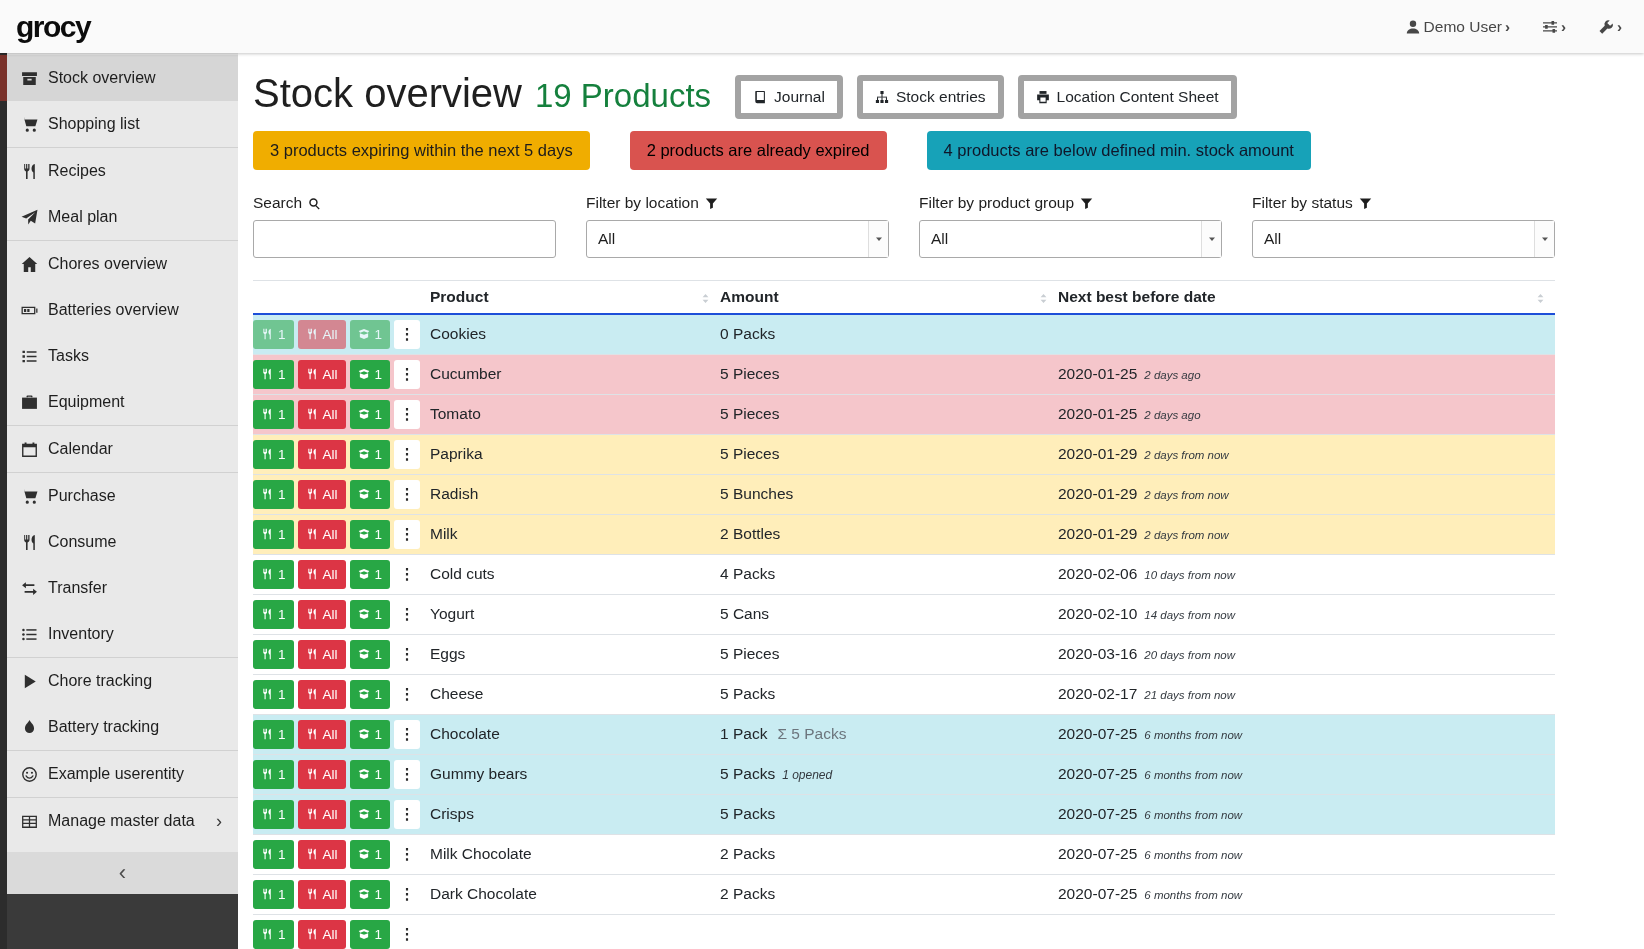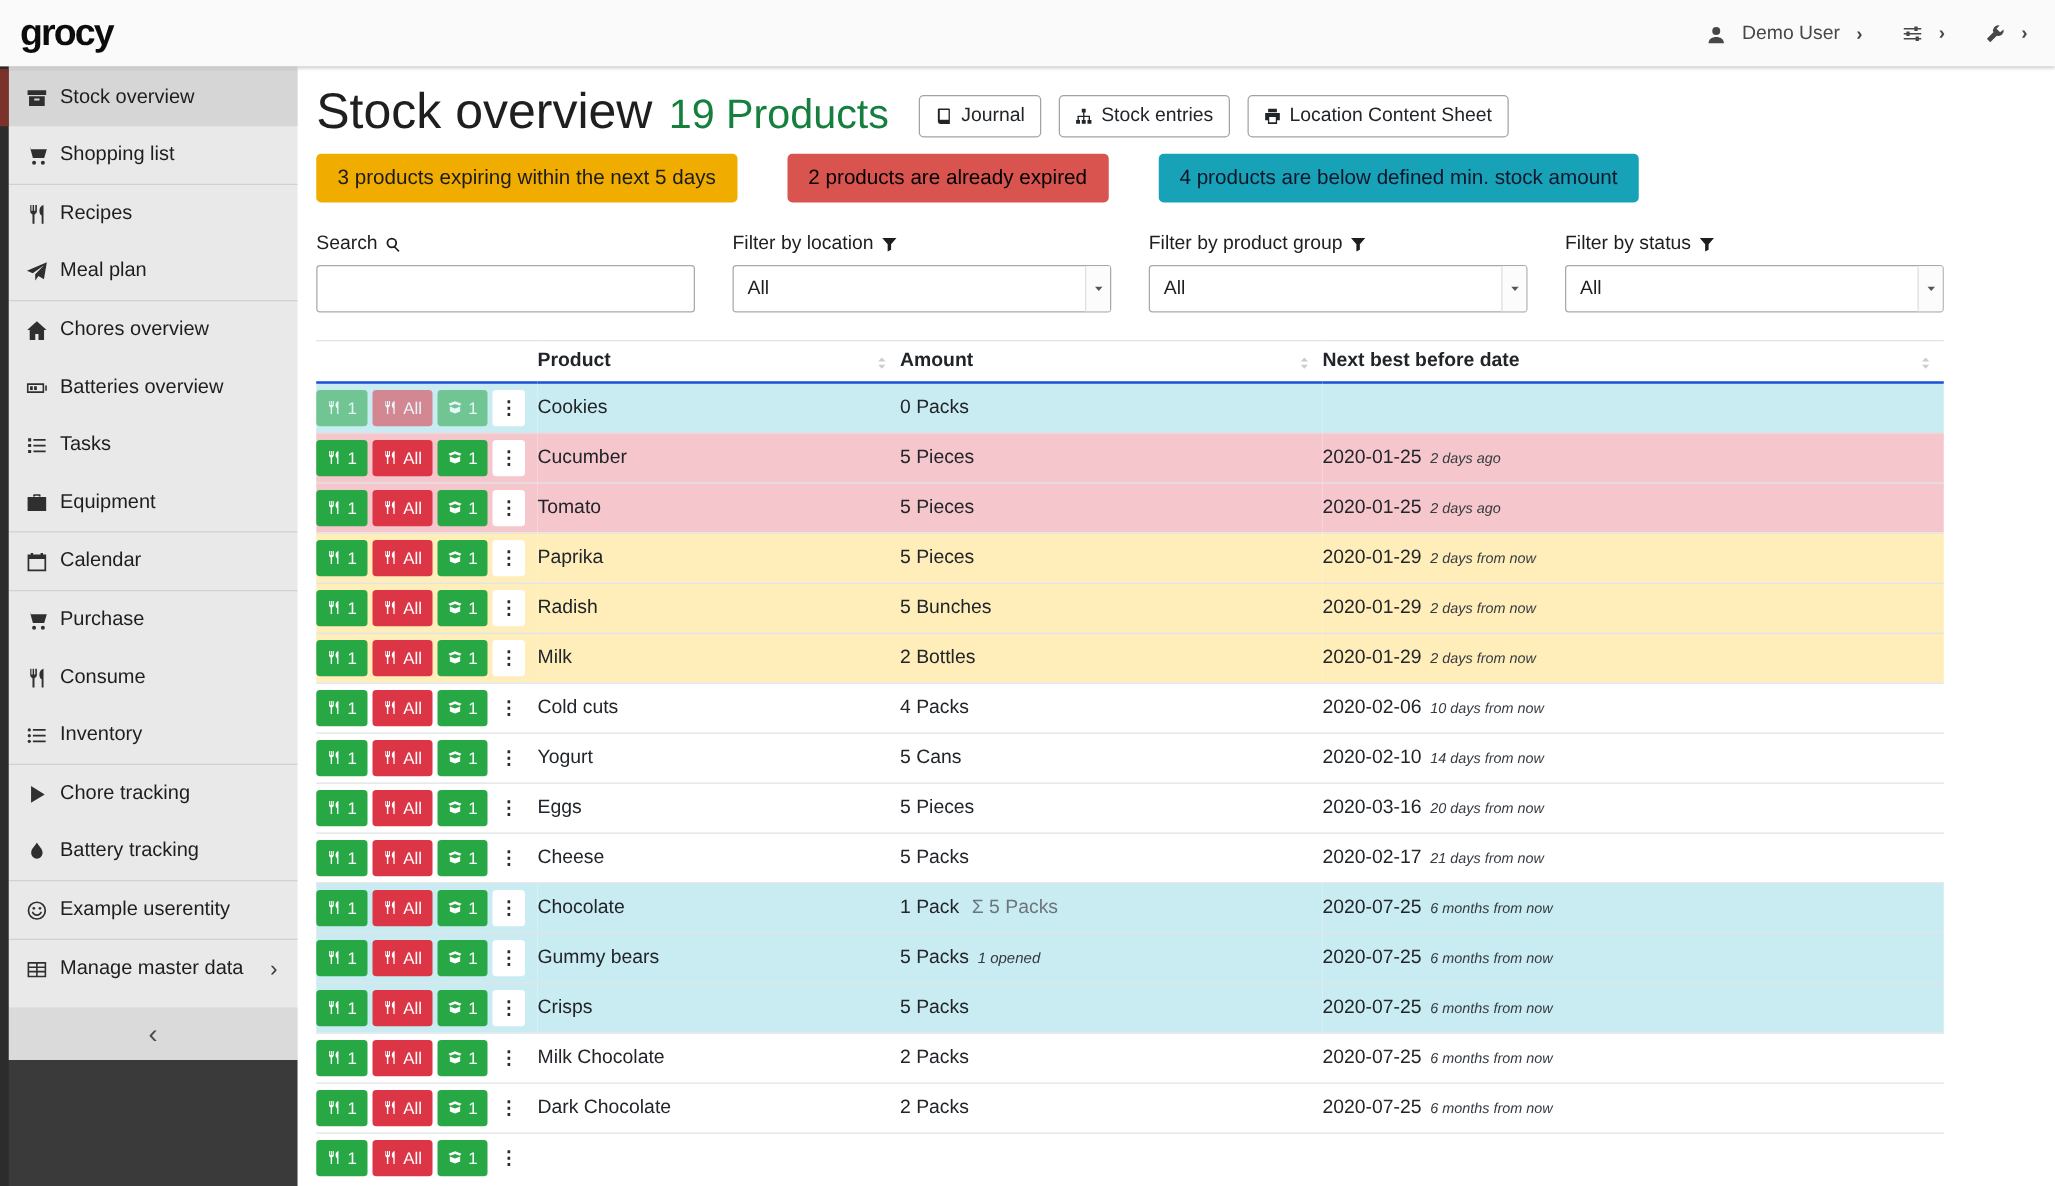--- a/index.html
+++ b/index.html
@@ -6,21 +6,21 @@
   html,body{width:1644px;height:949px;overflow:hidden}
   body{font-family:"Liberation Sans",sans-serif;background:#fff;color:#212529}
   button{font-family:inherit;cursor:pointer}
   .ic{fill:currentColor;display:inline-block;vertical-align:middle}
 
   
   .topbar{position:relative;z-index:5;height:53px;background:#fafafa;box-shadow:0 1px 3px rgba(0,0,0,.22);
     display:flex;align-items:center;justify-content:space-between;padding:0 22px 0 16px}
   .logo{font-size:30px;font-weight:900;letter-spacing:-1.5px;color:#0c0c0c;cursor:pointer}
   .top-right{display:flex;align-items:center;gap:32px}
-  .top-item{display:flex;align-items:flex-end;gap:13px;color:#474747;font-size:15.5px;cursor:pointer}
+  .top-item{display:flex;align-items:center;gap:3px;color:#474747;font-size:15.5px;cursor:pointer}
   .tic{display:inline-flex;align-items:center}
   .top-item .ic{width:16px;height:16px}
   .top-chev{font-size:15px;color:#474747;font-weight:700}
 
   
   .layout{display:flex;height:896px}
 
   
   .sidebar{position:relative;width:238px;background:#e9e9e9;display:flex;flex-direction:column;flex-shrink:0}
   .sidebar::before{content:"";position:absolute;left:0;top:0;bottom:0;width:7px;background:#2c2c2c}
@@ -36,21 +36,21 @@
     justify-content:center;color:#4c4c4c;font-size:22px;cursor:pointer}
   .side-fill{flex:1;background:#3a3a3a}
 
   
   .content{flex:1;background:#fff;padding:14px 0 0 15px;overflow:hidden}
   .inner{width:1302px}
   .page-head{display:flex;align-items:center;gap:14px}
   h1{font-size:40px;font-weight:500;color:#1f1f1f;line-height:1.1;display:flex;align-items:baseline;gap:13px;white-space:nowrap}
   .muted{font-size:33px;color:#15803d;font-weight:400}
   .head-buttons{display:flex;gap:14px;margin-left:10px;padding-top:8px}
-  .hbtn{display:inline-flex;align-items:center;gap:7px;background:#fff;border:1px solid #a3a3a3;border-radius:4px;
+  .hbtn{display:inline-flex;align-items:center;gap:7px;background:#fff;border:6px solid #a3a3a3;border-radius:4px;
     padding:7px 12px;font-size:15.5px;color:#212529}
   .hbtn .ic{width:14px;height:14px}
 
   .alerts{display:flex;gap:40px;margin-top:12px}
   .alert{border-radius:4px;padding:10px 17px;font-size:16.5px;cursor:pointer;white-space:nowrap}
   .alert-warning{background:#f0ad00;color:#1c1c1c}
   .alert-danger{background:#d9534f;color:#000000}
   .alert-info{background:#17a2b8;color:#0f172a}
 
   .filters{display:flex;gap:30px;margin-top:24px}
@@ -188,20 +188,26 @@
           <svg viewBox="0 0 16 16" class="ic ">
             <path d="M.5 1.5h2.4l.5 1.7h12.1l-2 6.5H5L3.1 2.9l-.3-1.4zm5.4 10.3a1.5 1.5 0 110 3 1.5 1.5 0 010-3zm6.6 0a1.5 1.5 0 110 3 1.5 1.5 0 010-3z"></path>
           </svg>
           <span class="side-label">Purchase</span>
         </div>
         <div class="side-item">
           <svg viewBox="0 0 16 16" class="ic ">
             <path d="M3 1v4.7c0 1.1.7 2 1.7 2.3V15h1.5V8C7.2 7.7 8 6.8 8 5.7V1H6.8v4.2H5.9V1H4.8v4.2H3.9V1zm10 0c-1.9.4-3.1 2.2-3.1 4.4 0 1.6.7 2.9 1.7 3.5V15H13z"></path>
           </svg>
           <span class="side-label">Consume</span>
+        </div>
+        <div class="side-item">
+          <svg viewBox="0 0 16 16" class="ic ">
+            <path d="M4.6 2L1 4.9l3.6 2.9V5.7h8V4.1h-8zm6.8 6.2v2.1h-8v1.6h8V14L15 11.1z"></path>
+          </svg>
+          <span class="side-label">Transfer</span>
         </div>
         <div class="side-item">
           <svg viewBox="0 0 16 16" class="ic ">
             <circle cx="2.3" cy="3.7" r="1.2"></circle>
             <path d="M5 3h9.6v1.4H5z"></path>
             <circle cx="2.3" cy="8" r="1.2"></circle>
             <path d="M5 7.3h9.6v1.4H5z"></path>
             <circle cx="2.3" cy="12.3" r="1.2"></circle>
             <path d="M5 11.6h9.6V13H5z"></path>
           </svg>

